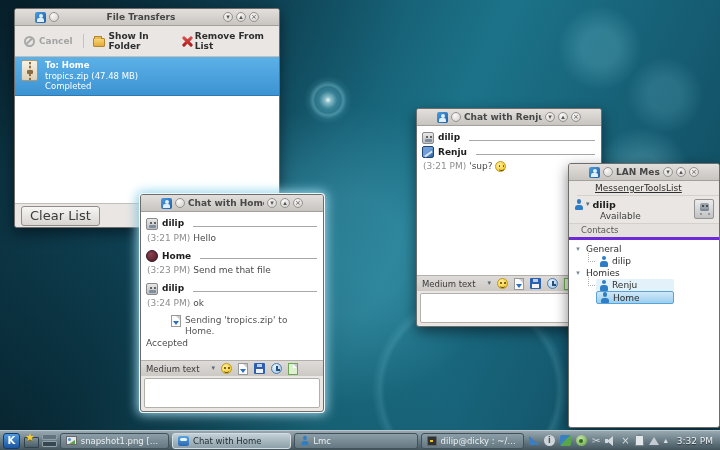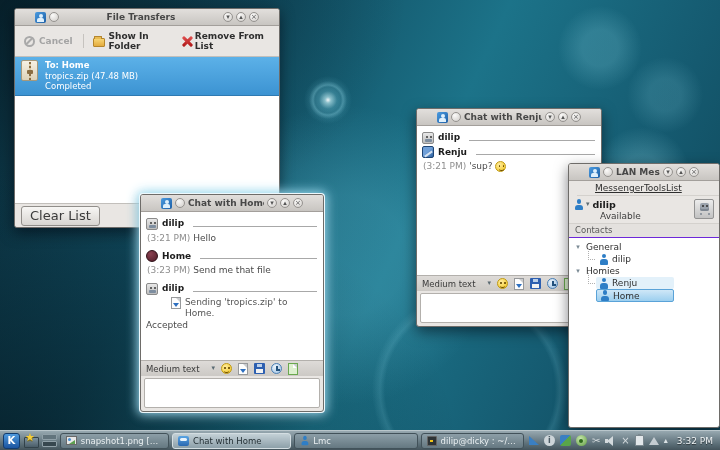--- a/index.html
+++ b/index.html
@@ -95,21 +95,21 @@
   .win-lan{left:568px;top:163px;width:152px;height:265px;}
   .menubar{display:flex;gap:0;padding:2px 18px;font-size:9px;color:#2e2e2e;border-bottom:1px solid #d4d1cd;margin-left:8px;}
   .menu-item{text-decoration:underline;}
   .statusrow{display:flex;align-items:flex-start;padding:3px 5px 2px;gap:3px;}
   .statuscol{flex:1;}
   .statusname{display:flex;align-items:center;gap:3px;font-size:9.5px;font-weight:bold;color:#1c1c1c;}
   .statusav{font-size:9px;color:#3c3c3c;margin-left:14px;margin-top:1px;}
   .bigavatar{width:20px;height:20px;background:linear-gradient(#ececec,#c2c2c2);border:1px solid #939393;border-radius:2px;position:relative;}
   .bigavatar::before{content:"";position:absolute;left:5px;top:3px;width:9px;height:8px;background:#9aa2ac;border-radius:2px;box-shadow:inset 0 -2px 0 #7e8792;}
   .bigavatar::after{content:"";position:absolute;left:7px;top:5px;width:2px;height:2px;background:#2e2e2e;border-radius:50%;box-shadow:4px 0 0 #2e2e2e,-2px 8px 0 0 #7e8792,6px 8px 0 0 #7e8792;}
-  .contactshdr{padding:1px 6px 2px;font-size:8.5px;color:#5a5a5a;background:#e4e1de;border-top:1px solid #d4d1cd;border-bottom:1px solid #6d28d9;}
+  .contactshdr{padding:1px 12px 2px;font-size:8.5px;color:#5a5a5a;background:#e4e1de;border-top:1px solid #d4d1cd;border-bottom:3px solid #6d28d9;}
   .tree{flex:1;background:#fff;padding:3px 0 0 5px;font-size:9px;color:#2e2e2e;overflow:hidden;border-radius:0 0 3px 3px;}
   .trow{display:flex;align-items:center;gap:4px;height:12px;}
   .trow .exp{font-size:7px;color:#7a8a94;width:8px;text-align:center;}
   .member{margin-left:13px;position:relative;padding-left:9px;}
   .member::before{content:"";position:absolute;left:1px;top:-4px;width:6px;height:10px;border-left:1px dotted #b0b0b0;border-bottom:1px dotted #b0b0b0;}
   .mrow{display:flex;align-items:center;gap:4px;height:12px;padding:0 3px;border-radius:2px;}
   .mrow.hint{background:#e3f1fa;width:78px;}
   .mrow.sel{background:linear-gradient(#cfe7f7,#9ccfef);border:1px solid #5aa3d8;width:78px;height:13px;}
   
   .taskbar{position:absolute;left:0;bottom:0;width:720px;height:20px;display:flex;align-items:center;gap:3px;padding:0 3px;
@@ -260,20 +260,24 @@
       </div>
       <div class="msg">
         <span class="mtime">(3:23 PM)</span>
         <span>Send me that file</span>
       </div>
       <div class="namerow">
         <span class="avatar-dilip"></span>
         <span class="cname">dilip</span>
         <span class="rule"></span>
       </div>
+      <div class="msg">
+        <span class="mtime">(3:24 PM)</span>
+        <span>ok</span>
+      </div>
       <div class="sysmsg">
         <span class="page-ic attach"></span>
         <span class="txt">
           <div>Sending 'tropics.zip' to Home.</div>
         </span>
       </div>
       <div>Accepted</div>
     </div>
     <div class="fmtbar">
       <span class="fontsel">

